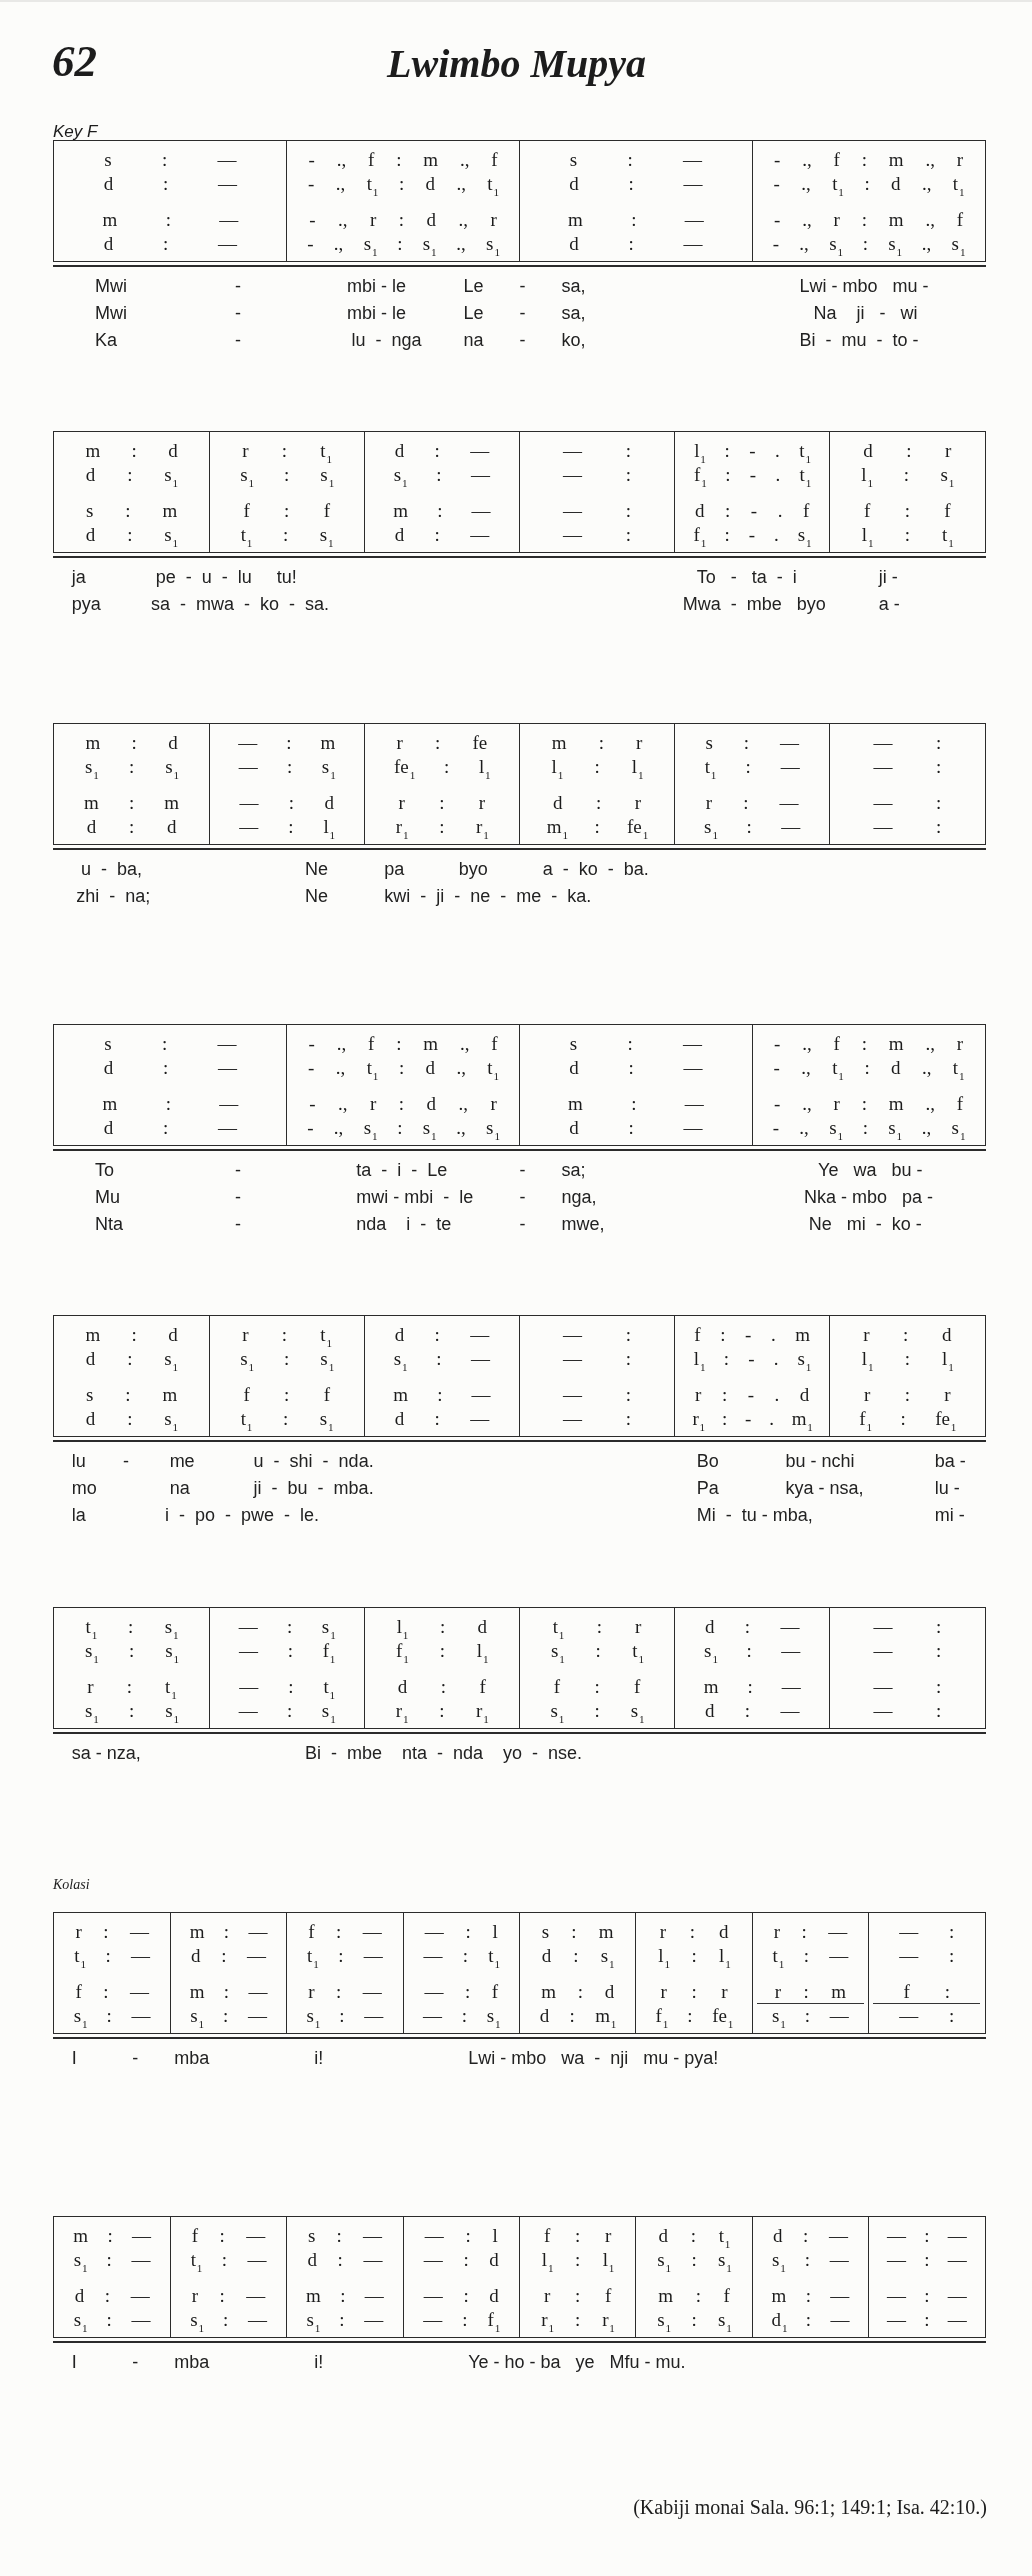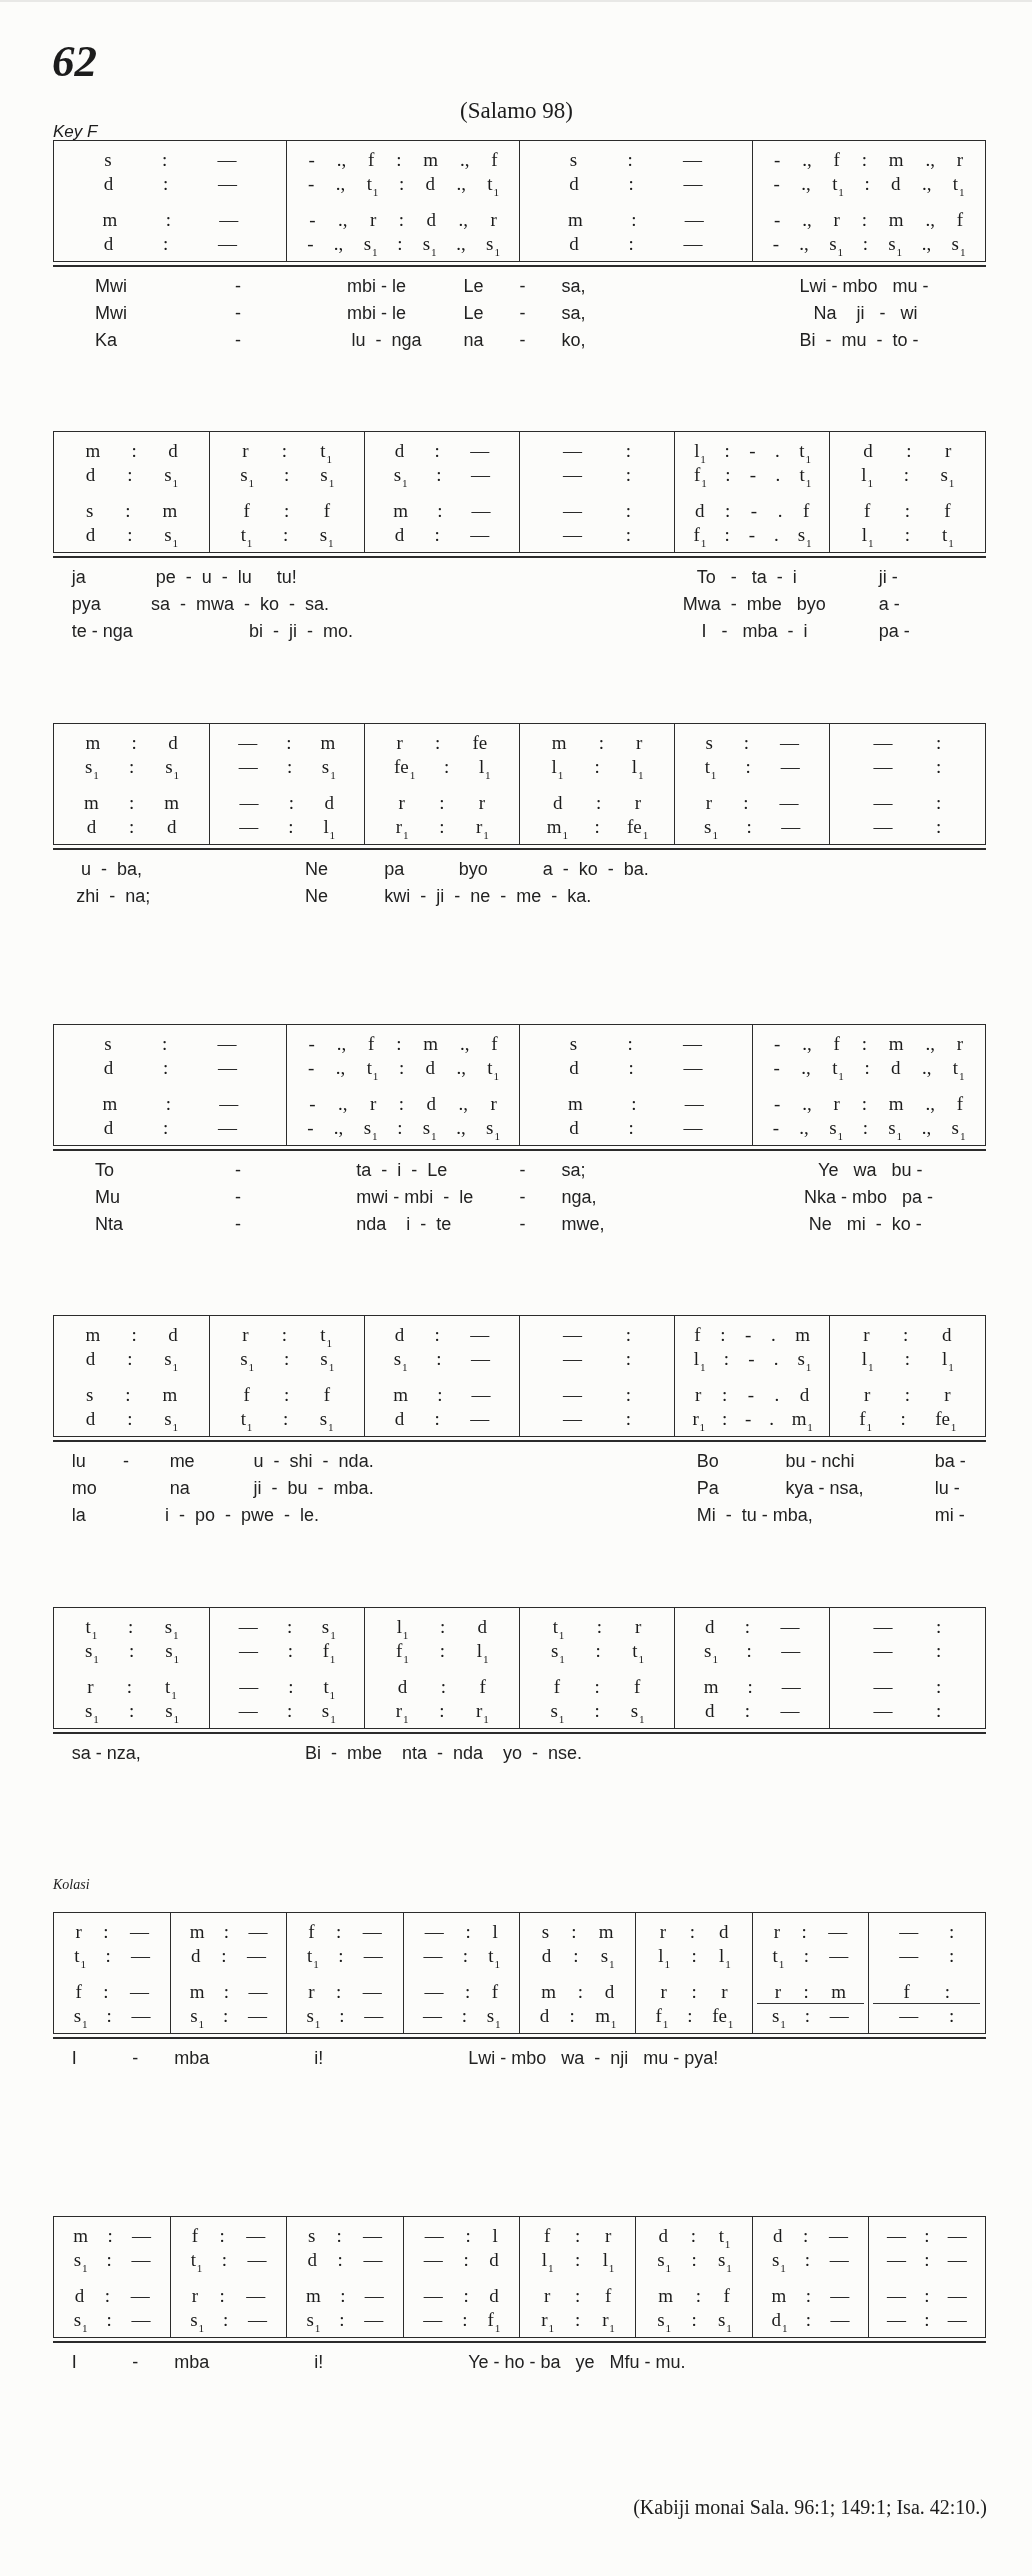--- a/index.html
+++ b/index.html
@@ -26,21 +26,21 @@
   .lyrics{position:relative;margin-top:13.8px;font-family:"Liberation Sans",sans-serif;
           font-size:18px;color:#222;}
   .lyrline{position:relative;height:27px;}
   .lyrseg{position:absolute;top:0;white-space:pre;}
 </style>
 </head>
 <body>
 
 <div id="page">
   <div class="hymn-number">62</div>
-  <div class="hymn-subtitle">(Salamo 98)</div>
+  <div class="hymn-title">Lwimbo Mupya</div>
   <div class="key-label">Key F</div>
   <div class="chorus-label">Kolasi</div>
   <div id="systems-root">
       <div class="system" style="top: 138px;">
         <div class="sysbox">
           <div class="vrow">
             <div class="mcell" style="width: 25%;">
               <span class="tok">s</span>
               <span class="tok">:</span>
               <span class="tok">—</span>
@@ -339,26 +339,20 @@
             <span class="lyrseg" style="left: 11%;">pe  -  u  -  lu     tu!</span>
             <span class="lyrseg" style="left: 69%;">To   -   ta  -  i</span>
             <span class="lyrseg" style="left: 88.5%;">ji -</span>
           </div>
           <div class="lyrline">
             <span class="lyrseg" style="left: 2%;">pya</span>
             <span class="lyrseg" style="left: 10.5%;">sa  -  mwa  -  ko  -  sa.</span>
             <span class="lyrseg" style="left: 67.5%;">Mwa  -  mbe   byo</span>
             <span class="lyrseg" style="left: 88.5%;">a -</span>
           </div>
-          <div class="lyrline">
-            <span class="lyrseg" style="left: 2%;">te - nga</span>
-            <span class="lyrseg" style="left: 21%;">bi  -  ji  -  mo.</span>
-            <span class="lyrseg" style="left: 69.5%;">I   -   mba  -  i</span>
-            <span class="lyrseg" style="left: 88.5%;">pa -</span>
-          </div>
         </div>
       </div>
       <div class="system" style="top: 721px;">
         <div class="sysbox">
           <div class="vrow">
             <div class="mcell" style="width: 16.6667%;">
               <span class="tok">m</span>
               <span class="tok">:</span>
               <span class="tok">d</span>
             </div>

